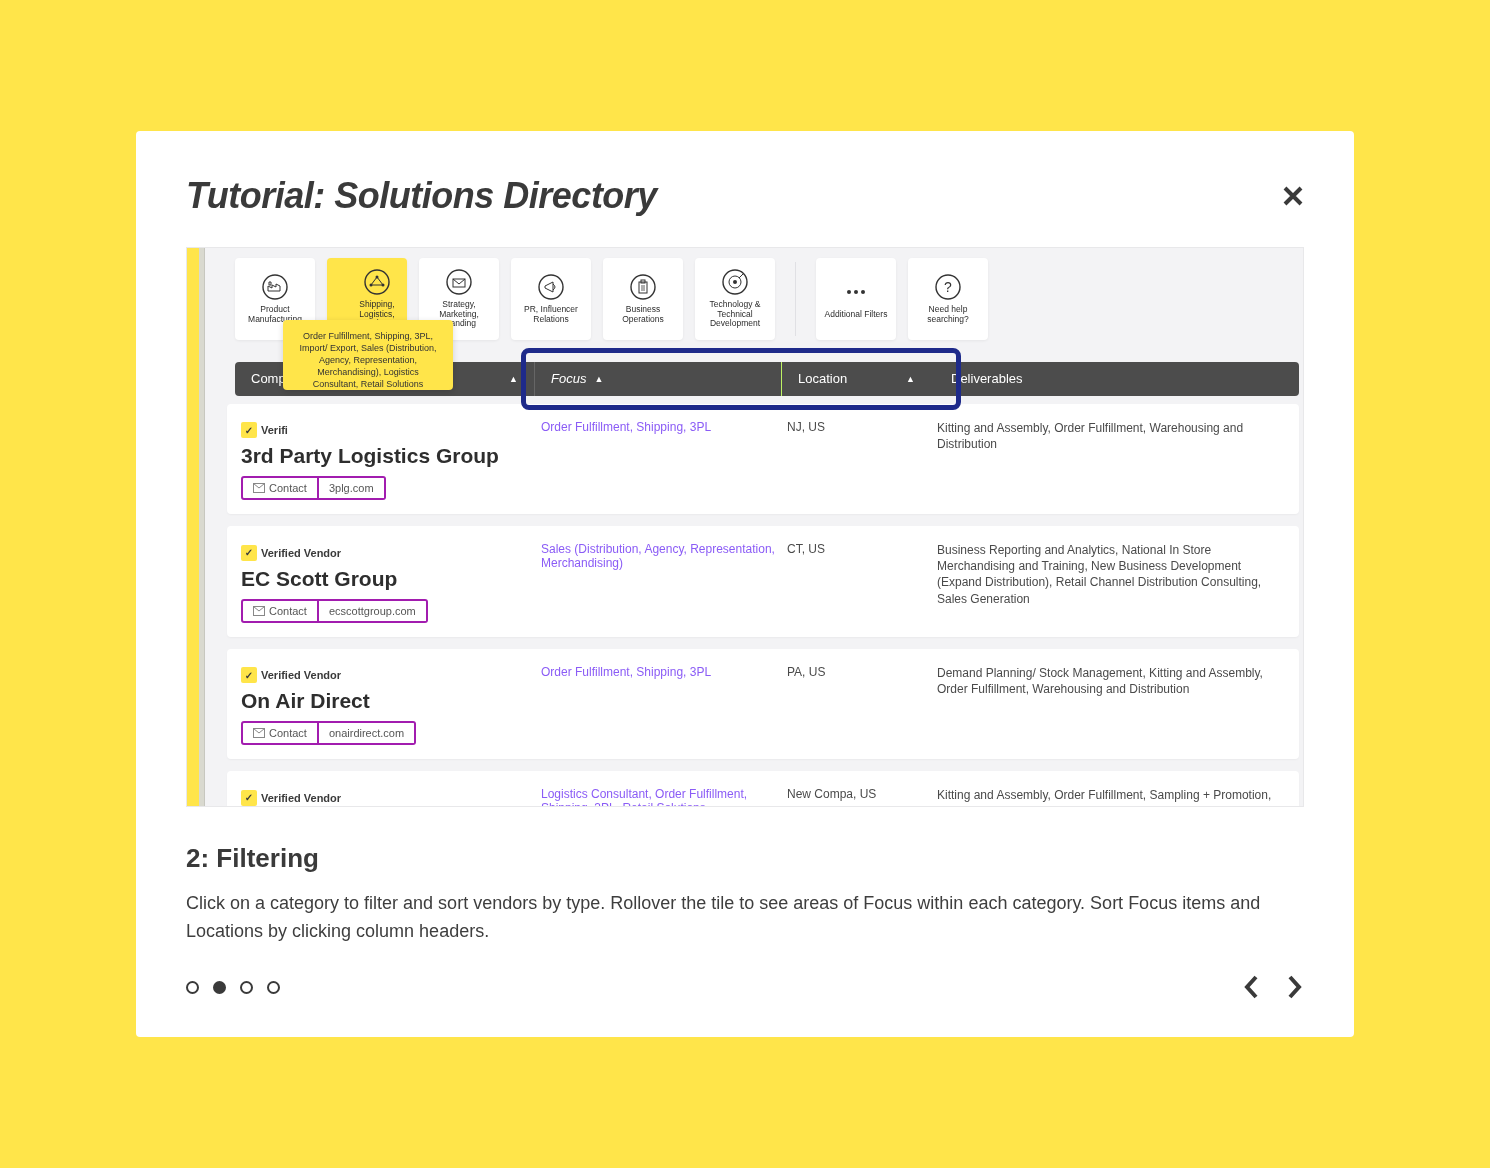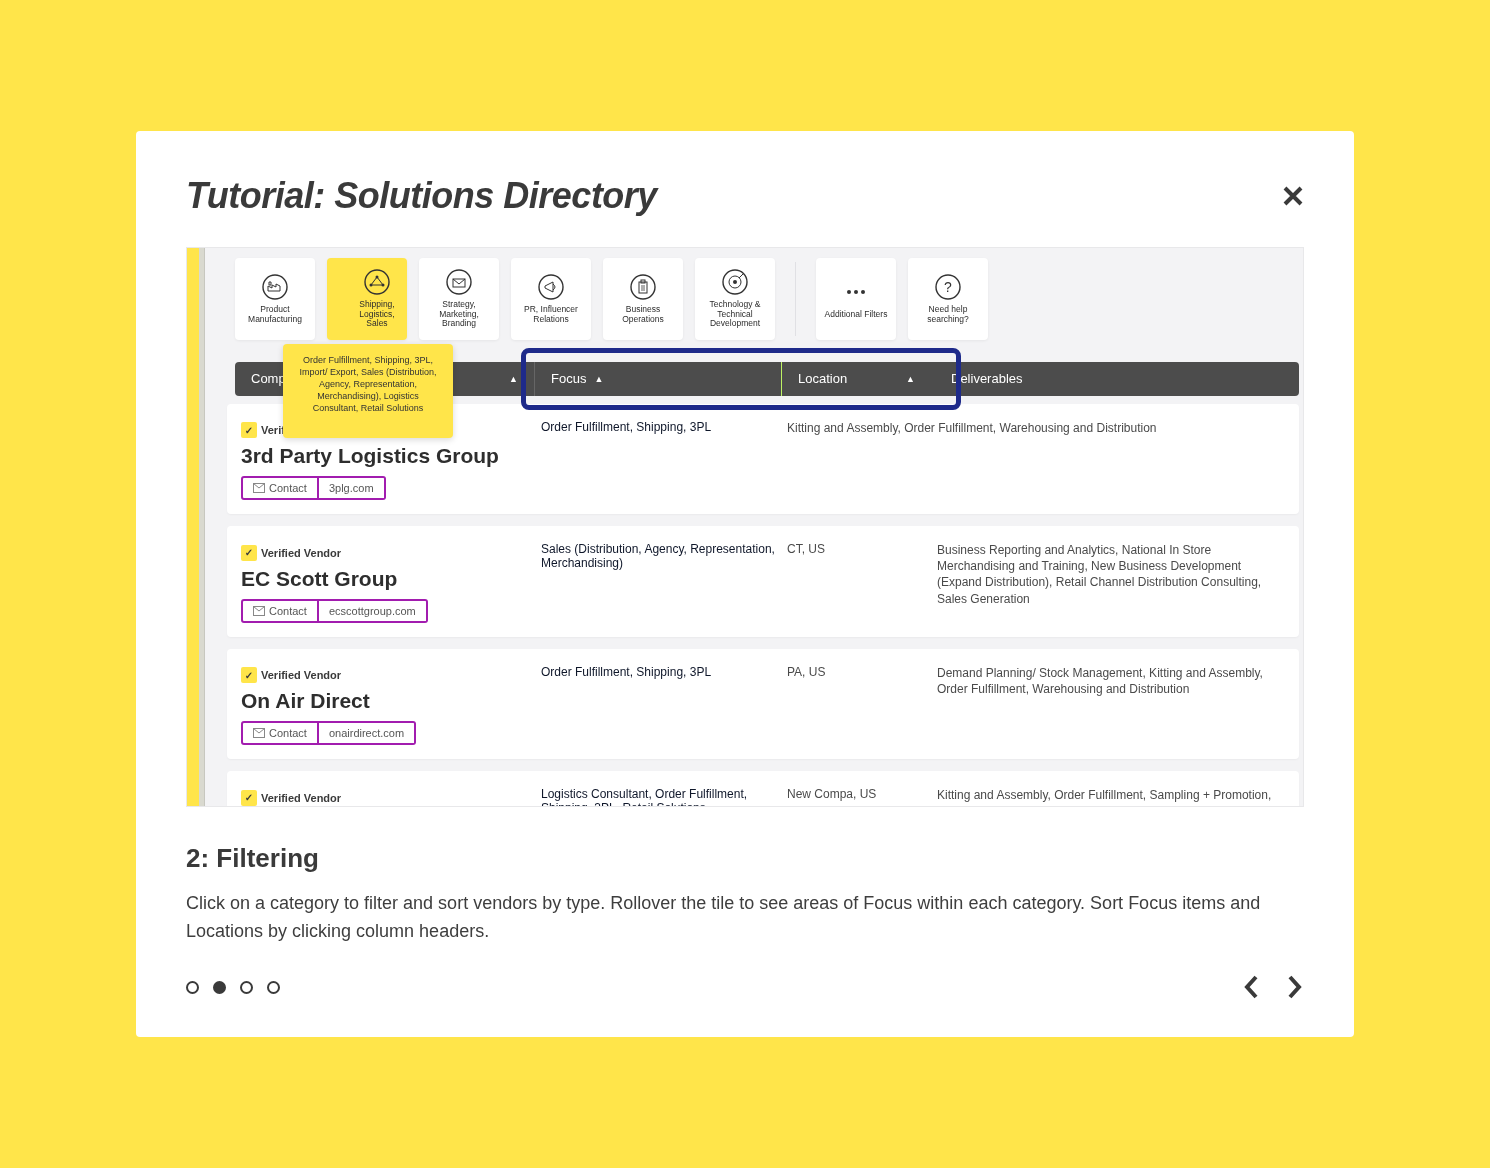--- a/index.html
+++ b/index.html
@@ -101,26 +101,26 @@
     width: 1px;
     background: #e0e0e4;
     margin: 4px 8px;
     height: 74px;
   }
 
   
   .tooltip {
     position: absolute;
     left: 96px;
-    top: 96px;
+    top: 72px;
     width: 170px;
     background: #ffe54a;
     border-radius: 4px;
     box-shadow: 0 2px 6px rgba(0,0,0,0.15);
-    padding: 10px 12px 24px 12px;
+    padding: 10px 12px 0 12px;
     font-size: 9px;
     line-height: 1.35;
     color: #333;
     text-align: center;
     z-index: 20;
   }
 
   
   .thead {
     position: absolute;
@@ -131,21 +131,21 @@
     border-radius: 4px;
     display: flex;
     align-items: center;
     color: #fff;
     font-size: 13px;
     z-index: 5;
   }
   .th { padding: 0 16px; display: flex; align-items: center; justify-content: space-between; }
   .th .arr { font-size: 9px; margin-left: 8px; }
   .th1 { width: 300px; border-right: 1px solid #666; height: 100%; align-items: center; display: flex; }
-  .th2 { width: 246px; height: 100%; align-items: center; display: flex; justify-content: flex-start; }
+  .th2 { width: 246px; height: 100%; align-items: center; display: flex; justify-content: flex-start; font-style: italic; }
   .th3 { width: 150px; border-left: 1px solid #bef264; height: 100%; align-items: center; display: flex; justify-content: space-between; }
   .th4 { flex: 1; height: 100%; align-items: center; display: flex; padding-left: 20px; }
 
   .highlight-box {
     position: absolute;
     left: 334px;
     top: 100px;
     width: 440px;
     height: 62px;
     border: 5px solid #1e2a8a;
@@ -162,21 +162,21 @@
   }
   .row {
     background: #fff;
     margin-bottom: 12px;
     border-radius: 4px;
     box-shadow: 0 1px 2px rgba(0,0,0,0.04);
     display: flex;
     padding: 16px 18px 14px 14px;
   }
   .row .col1 { width: 300px; }
-  .row .col2 { width: 246px; font-size: 12px; color: #0f172a; padding-right: 12px; }
+  .row .col2 { width: 246px; font-size: 12px; color: #8b5cf6; padding-right: 12px; }
   .row .col3 { width: 150px; font-size: 12px; color: #4a4a4a; }
   .row .col4 { flex: 1; font-size: 12px; color: #4a4a4a; line-height: 1.35; }
 
   .badge {
     display: inline-flex;
     align-items: center;
     gap: 4px;
     font-size: 11px;
     font-weight: 700;
     color: #3a3a3a;
@@ -403,20 +403,21 @@
               <svg width="12" height="10" viewBox="0 0 12 10">
                   <rect x="0.5" y="0.5" width="11" height="9" fill="none" stroke="#888" stroke-width="1"></rect>
                   <path d="M0.5 0.5 L6 5 L11.5 0.5" fill="none" stroke="#888" stroke-width="1"></path>
                 </svg>
               <span>Contact</span>
             </span>
             <span class="chip">3plg.com</span>
           </div>
         </div>
         <div class="col2">Order Fulfillment, Shipping, 3PL</div>
+        <div class="col3">NJ, US</div>
         <div class="col4">Kitting and Assembly, Order Fulfillment, Warehousing and Distribution</div>
       </div>
 
       <div class="row">
         <div class="col1">
           <div class="badge">
             <span class="bicon">✓</span>
             <span>Verified Vendor</span>
           </div>
           <div class="vname">EC Scott Group</div>

